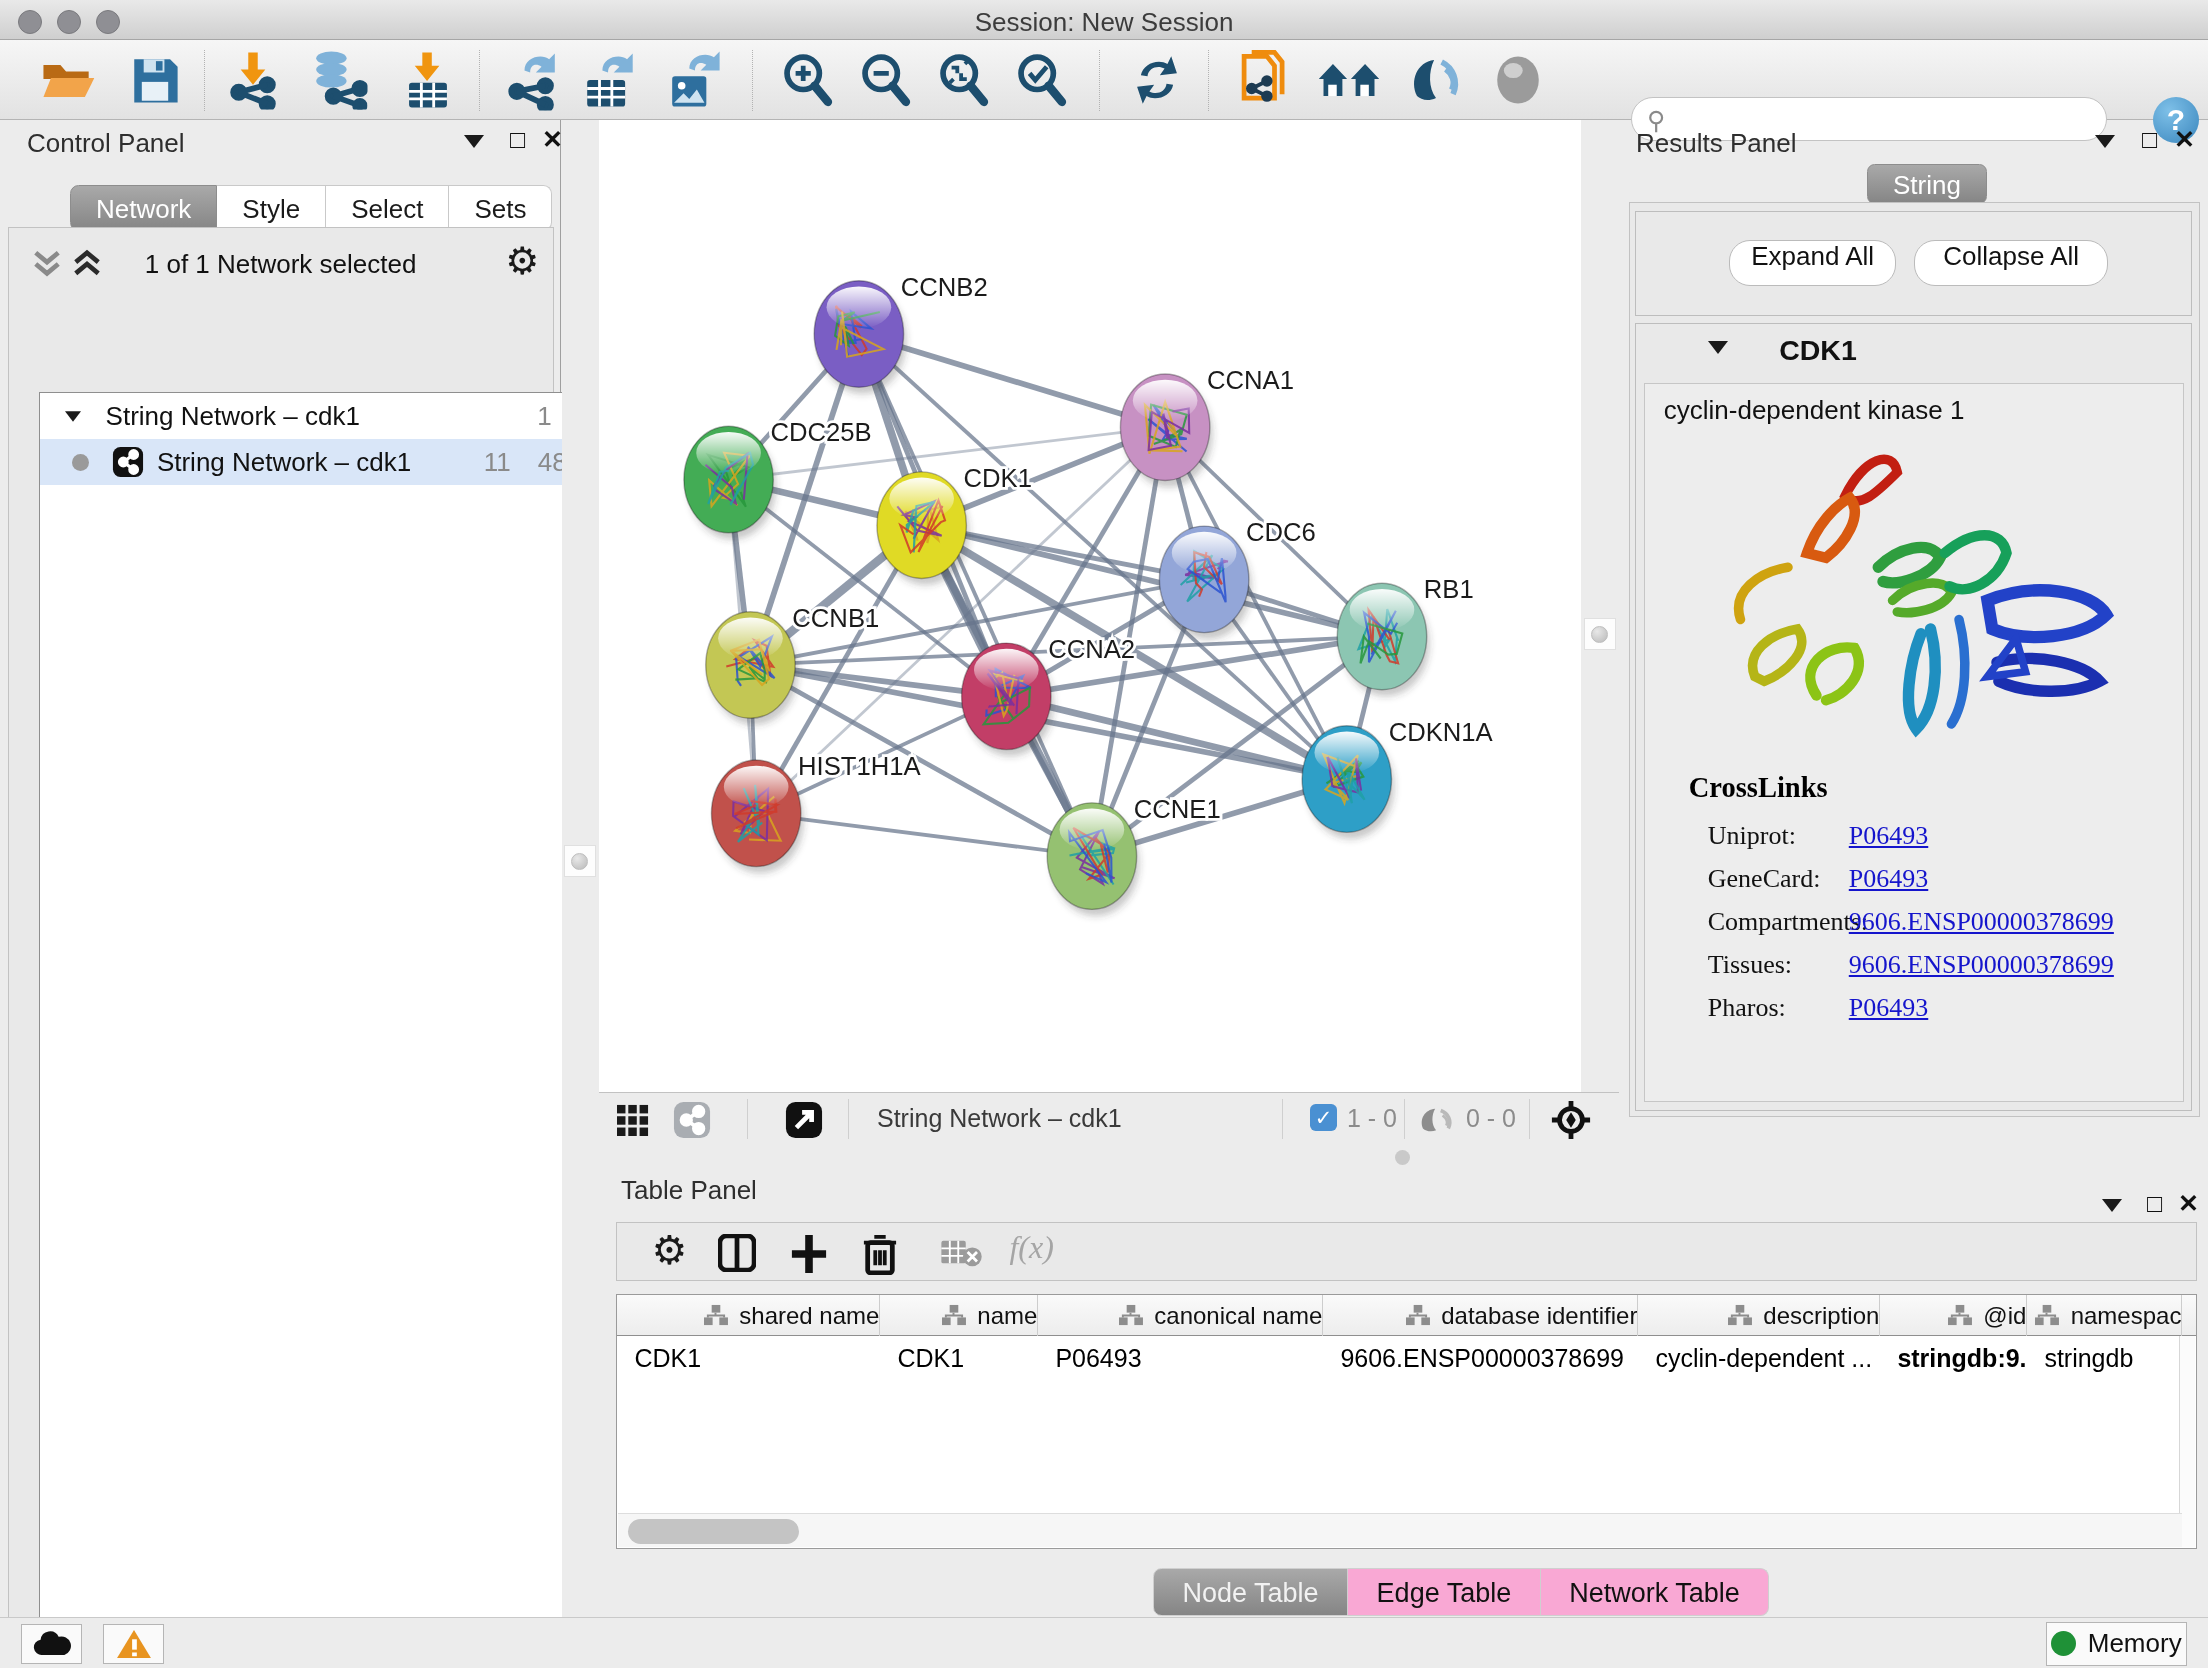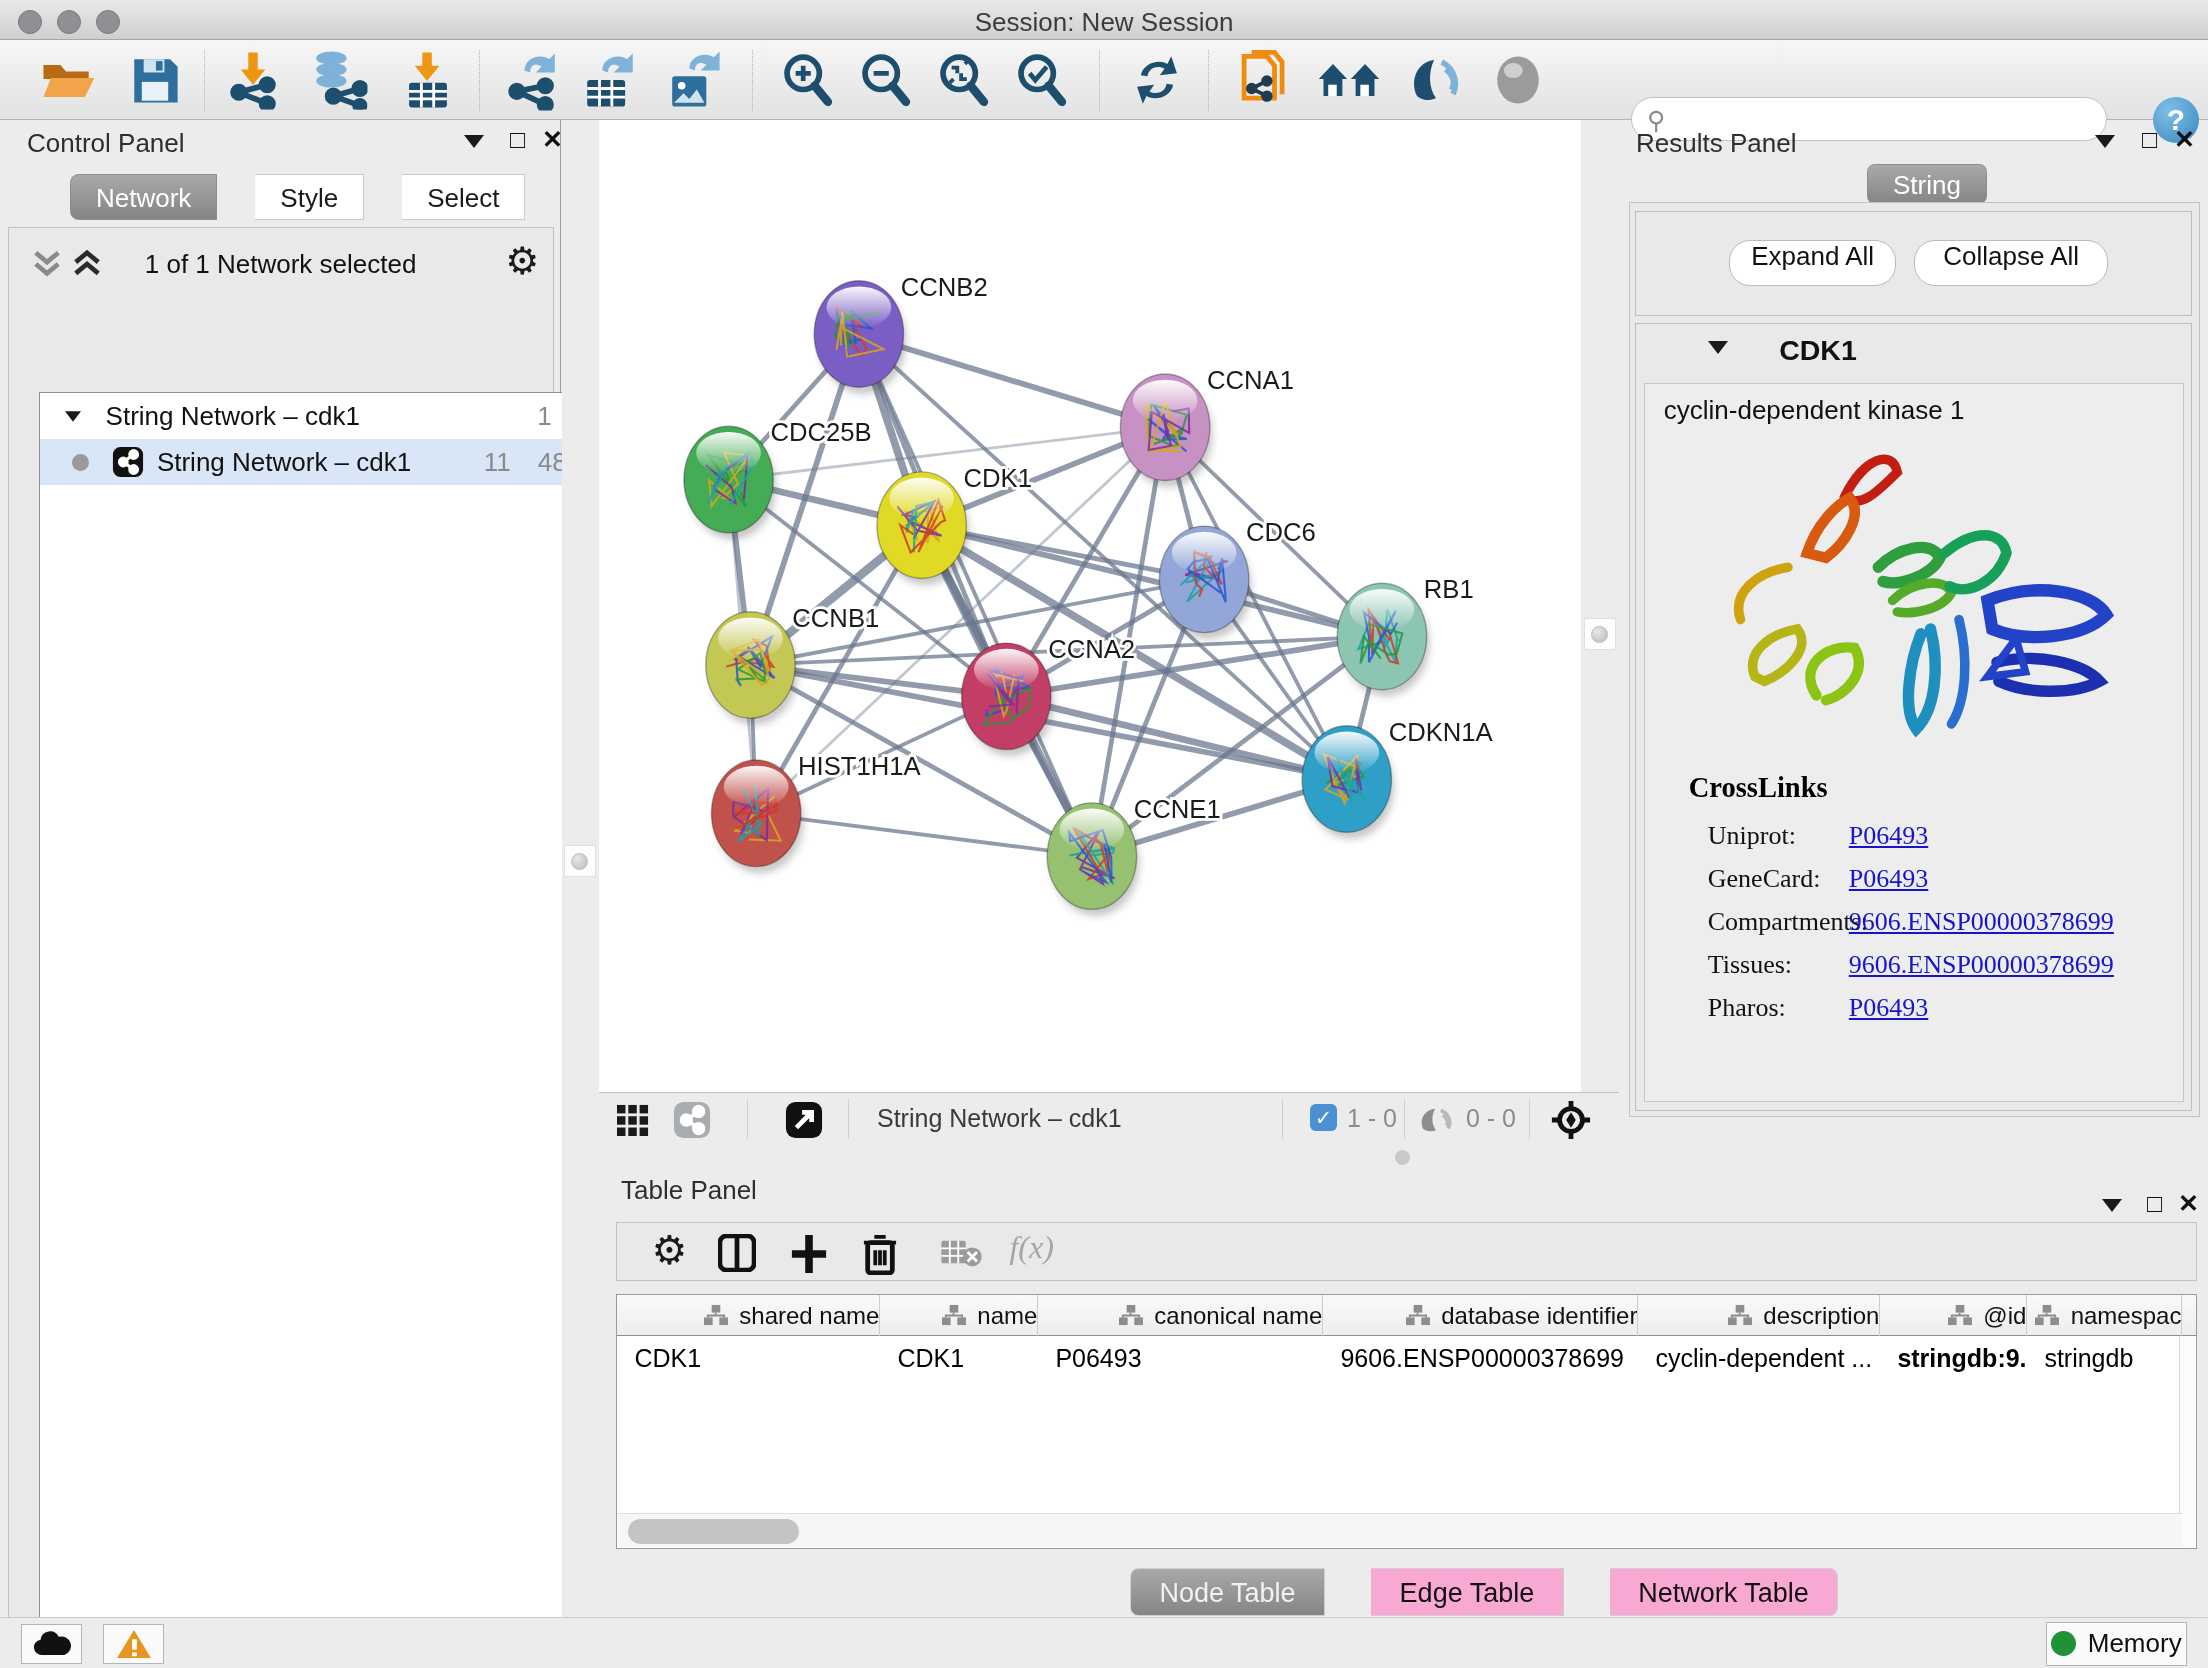--- a/index.html
+++ b/index.html
@@ -28,21 +28,21 @@
     border-radius:50%; background:radial-gradient(circle at 35% 30%, #7ec0e8, #3a86bd);
     color:#fff; font-weight:bold; font-size:30px; text-align:center; line-height:46px; }
 
   
   .panel-title { font-size:26px; color:#2e2e2e; }
   .graybox { background:#e9e9e9; border:1px solid #c2c2c2; }
 
   
   .control-panel { position:absolute; left:0; top:120px; width:561px; height:1469px;
     background:#ececec; border-right:1px solid #9f9f9f; }
-  .seg-tabs { position:absolute; top:54px; left:70px; height:38px; display:flex;gap:38px; }
+  .seg-tabs { position:absolute; top:65px; left:70px; height:38px; display:flex; }
   .seg-tab { height:46px; line-height:46px; padding:0 25px; font-size:26px;
     background:#fff; border:1px solid #c9c9c9; border-left:none; color:#1a1a1a; }
   .seg-tab:first-child { border-left:1px solid #c9c9c9;
     border-radius:8.6px 0 0 8.6px; }
   .seg-tab:last-child { border-radius:0 8.6px 8.6px 0; }
   .seg-tab.sel { background:linear-gradient(#a9a9a9,#858585); color:#fff;
     border-color:#8d8d8d; }
   .cp-inner { position:absolute; left:7.6px; top:107px; width:546px; height:1477px; }
   .net-count-row { position:absolute; left:0; top:17px; width:100%; height:38px; }
   .tree-box { position:absolute; left:30px; top:164px; width:529px; height:1317px;
@@ -108,21 +108,21 @@
     white-space:nowrap; flex:0 0 auto; }
   .td-row { position:absolute; left:0; top:43px; height:40px; width:100%; display:flex; }
   .td-cell { height:40px; line-height:40px; padding-left:17px; font-size:25px;
     color:#000; overflow:hidden; white-space:nowrap; flex:0 0 auto; }
   .hscroll { position:absolute; left:1px; bottom:1px; width:1564px; height:34px;
     background:#f6f6f6; border-top:1px solid #ddd; }
   .hthumb { position:absolute; left:9.5px; top:4.8px; width:171px; height:25px;
     background:#c4c4c4; border-radius:12.4px; }
   .vscroll { position:absolute; right:1px; top:41px; bottom:1px; width:16px;
     background:#fbfbfb; border-left:1px solid #d7d7d7; }
-  .tp-tabs { position:absolute; left:526px; top:398px; height:48px; display:flex;gap:46px; }
+  .tp-tabs { position:absolute; left:549px; top:398px; height:48px; display:flex; }
   .tp-tab { height:48px; line-height:48px; padding:0 28.5px; font-size:27px;
     background:#f9a8d4; border:1px solid #cfcfcf; border-left:none; color:#111; }
   .tp-tab:first-child { border-radius:8.6px 0 0 8.6px; border-left:1px solid #cfcfcf; }
   .tp-tab:last-child { border-radius:0 8.6px 8.6px 0; }
   .tp-tab.sel { background:linear-gradient(#a9a9a9,#858585); color:#f2f2f2; }
 
   
   .statusbar { position:absolute; left:0; top:1617px; width:2208px; height:51px;
     background:#ececec; border-top:1px solid #c9c9c9; }
   .sb-btn { position:absolute; top:5.7px; width:61px; height:40px; background:#fafafa;

